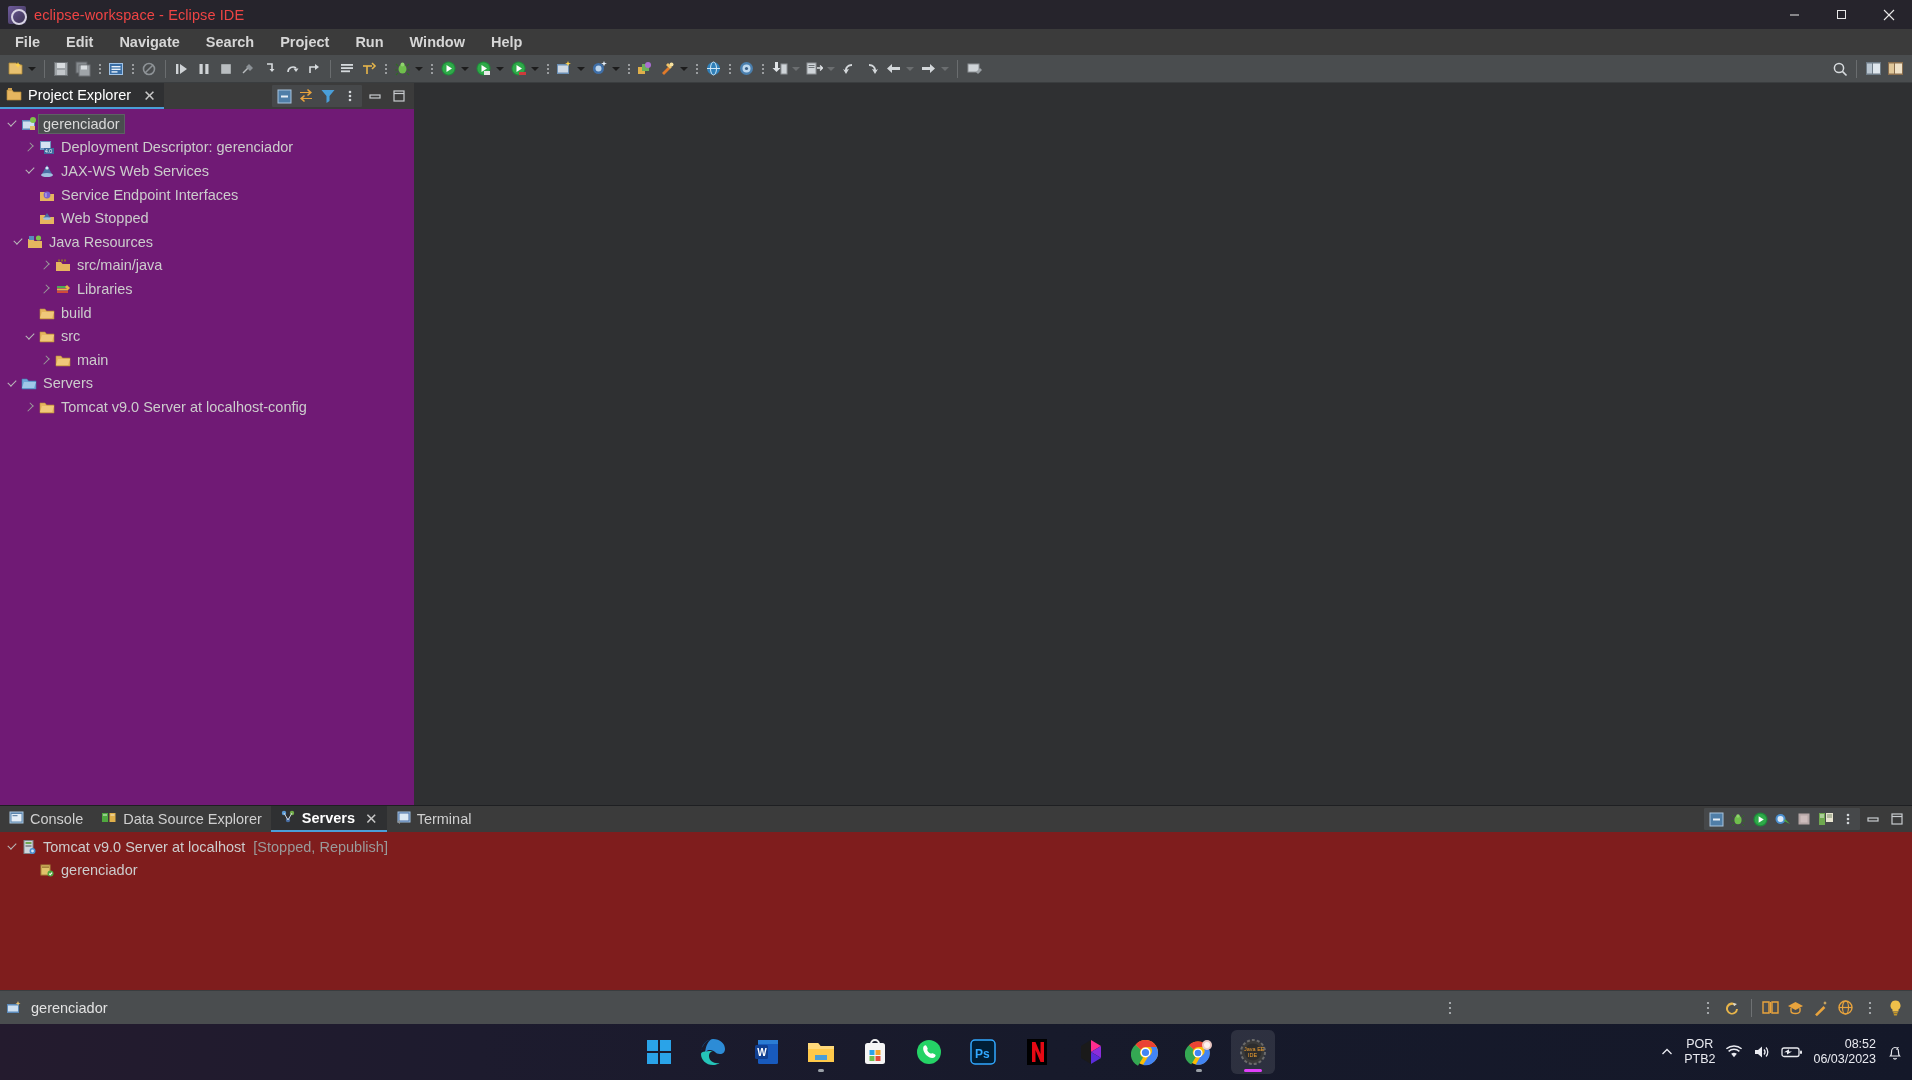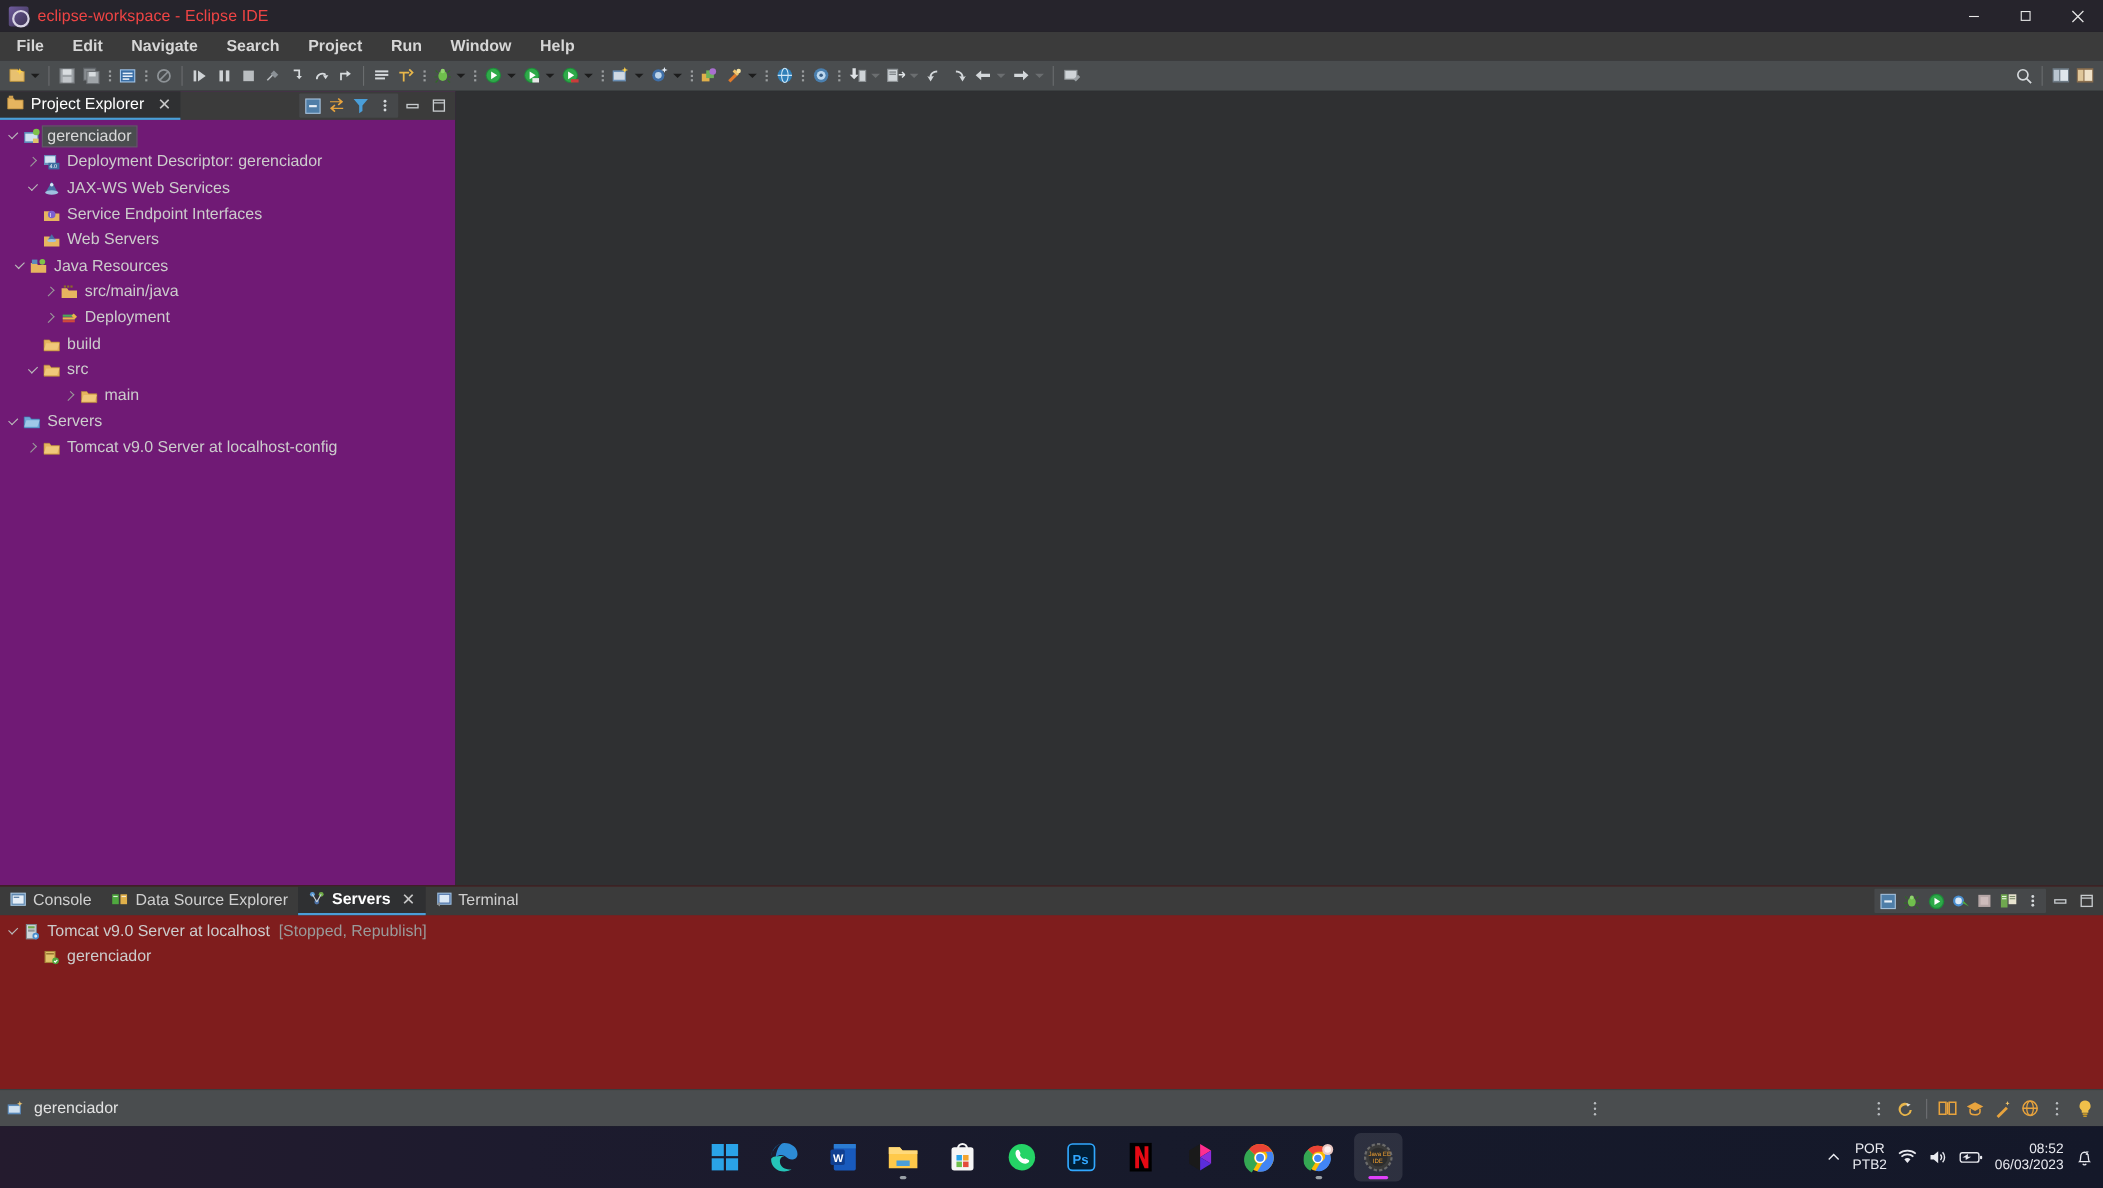--- a/index.html
+++ b/index.html
@@ -627,21 +627,21 @@
       </div>
 
       <div class="trow" style="padding-left:38px">
         <span class="ticon">
           <svg width="16" height="16" viewBox="0 0 16 16">
               <path d="M1 5h5l1.5 2H15v7H1z" fill="#e6b55f"></path>
               <path d="M8 3l3.5 5h-7z" fill="#4a6fa5"></path>
               <ellipse cx="8" cy="8.6" rx="4" ry="1.4" fill="#9fc0e0"></ellipse>
             </svg>
         </span>
-        <span class="tlabel">Web Servers</span>
+        <span class="tlabel">Web Stopped</span>
       </div>
 
       <div class="trow" style="padding-left:10px">
         <span class="twist expanded"></span>
         <span class="ticon">
           <svg width="16" height="16" viewBox="0 0 16 16">
               <path d="M1 5h5l1.5 2H15v7H1z" fill="#e6b55f"></path>
               <rect x="2" y="2" width="5" height="4" fill="#5b8aba"></rect>
               <circle cx="11.5" cy="4" r="2.6" fill="#7fc24a"></circle>
             </svg>
@@ -665,21 +665,21 @@
       <div class="trow" style="padding-left:38px">
         <span class="twist collapsed"></span>
         <span class="ticon">
           <svg width="16" height="16" viewBox="0 0 16 16">
               <rect x="2" y="10" width="11" height="2" fill="#d04a3a"></rect>
               <rect x="2" y="7.5" width="11" height="2" fill="#e8b54a"></rect>
               <rect x="2" y="5" width="11" height="2" fill="#4aa858"></rect>
               <path d="M12 4l3 3-2 2-3-3z" fill="#e8b54a"></path>
             </svg>
         </span>
-        <span class="tlabel">Deployment</span>
+        <span class="tlabel">Libraries</span>
       </div>
 
       <div class="trow" style="padding-left:38px">
         <span class="ticon">
           <svg width="16" height="16" viewBox="0 0 16 16">
               <path d="M1 4h5l1.5 2H15v8H1z" fill="#e6b55f" stroke="#b5893a" stroke-width=".6"></path>
               <path d="M3 7h12l-2 6H1z" fill="#f0c87a"></path>
             </svg>
         </span>
         <span class="tlabel">build</span>
@@ -689,21 +689,21 @@
         <span class="twist expanded"></span>
         <span class="ticon">
           <svg width="16" height="16" viewBox="0 0 16 16">
               <path d="M1 4h5l1.5 2H15v8H1z" fill="#e6b55f" stroke="#b5893a" stroke-width=".6"></path>
               <path d="M3 7h12l-2 6H1z" fill="#f0c87a"></path>
             </svg>
         </span>
         <span class="tlabel">src</span>
       </div>
 
-      <div class="trow" style="padding-left:56px">
+      <div class="trow" style="padding-left:38px">
         <span class="twist collapsed"></span>
         <span class="ticon">
           <svg width="16" height="16" viewBox="0 0 16 16">
               <path d="M1 4h5l1.5 2H15v8H1z" fill="#e6b55f" stroke="#b5893a" stroke-width=".6"></path>
               <path d="M3 7h12l-2 6H1z" fill="#f0c87a"></path>
             </svg>
         </span>
         <span class="tlabel">main</span>
       </div>
 

